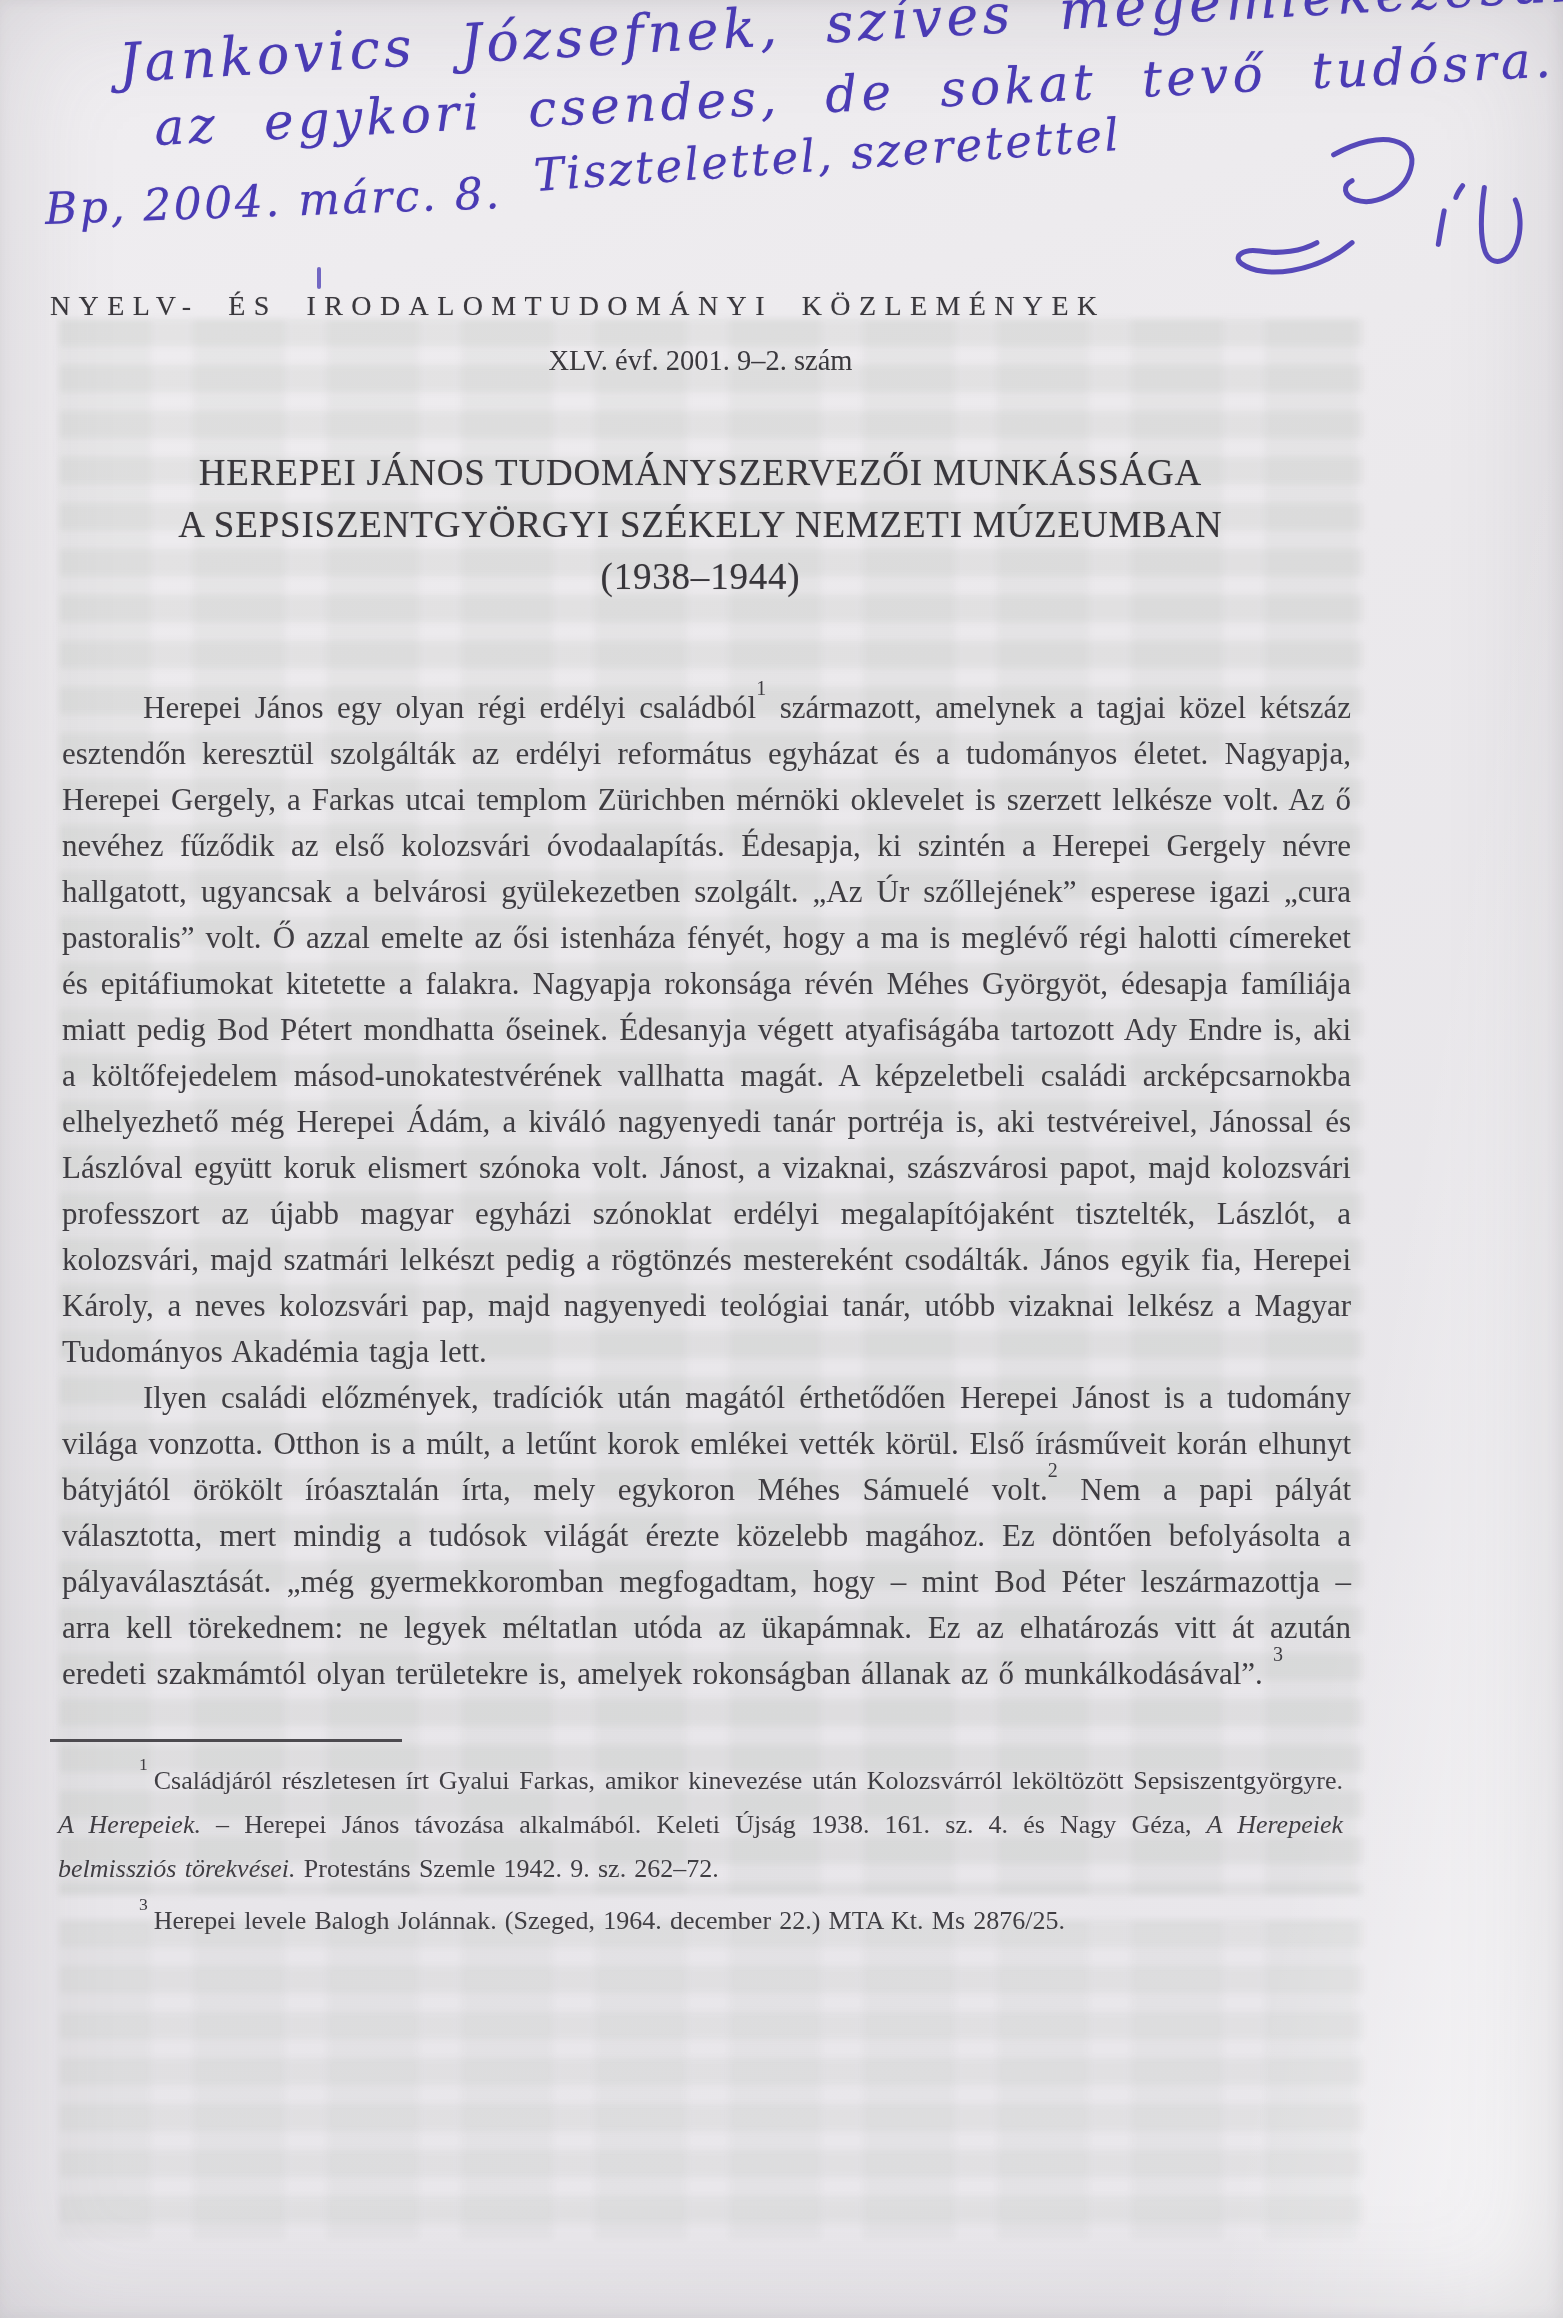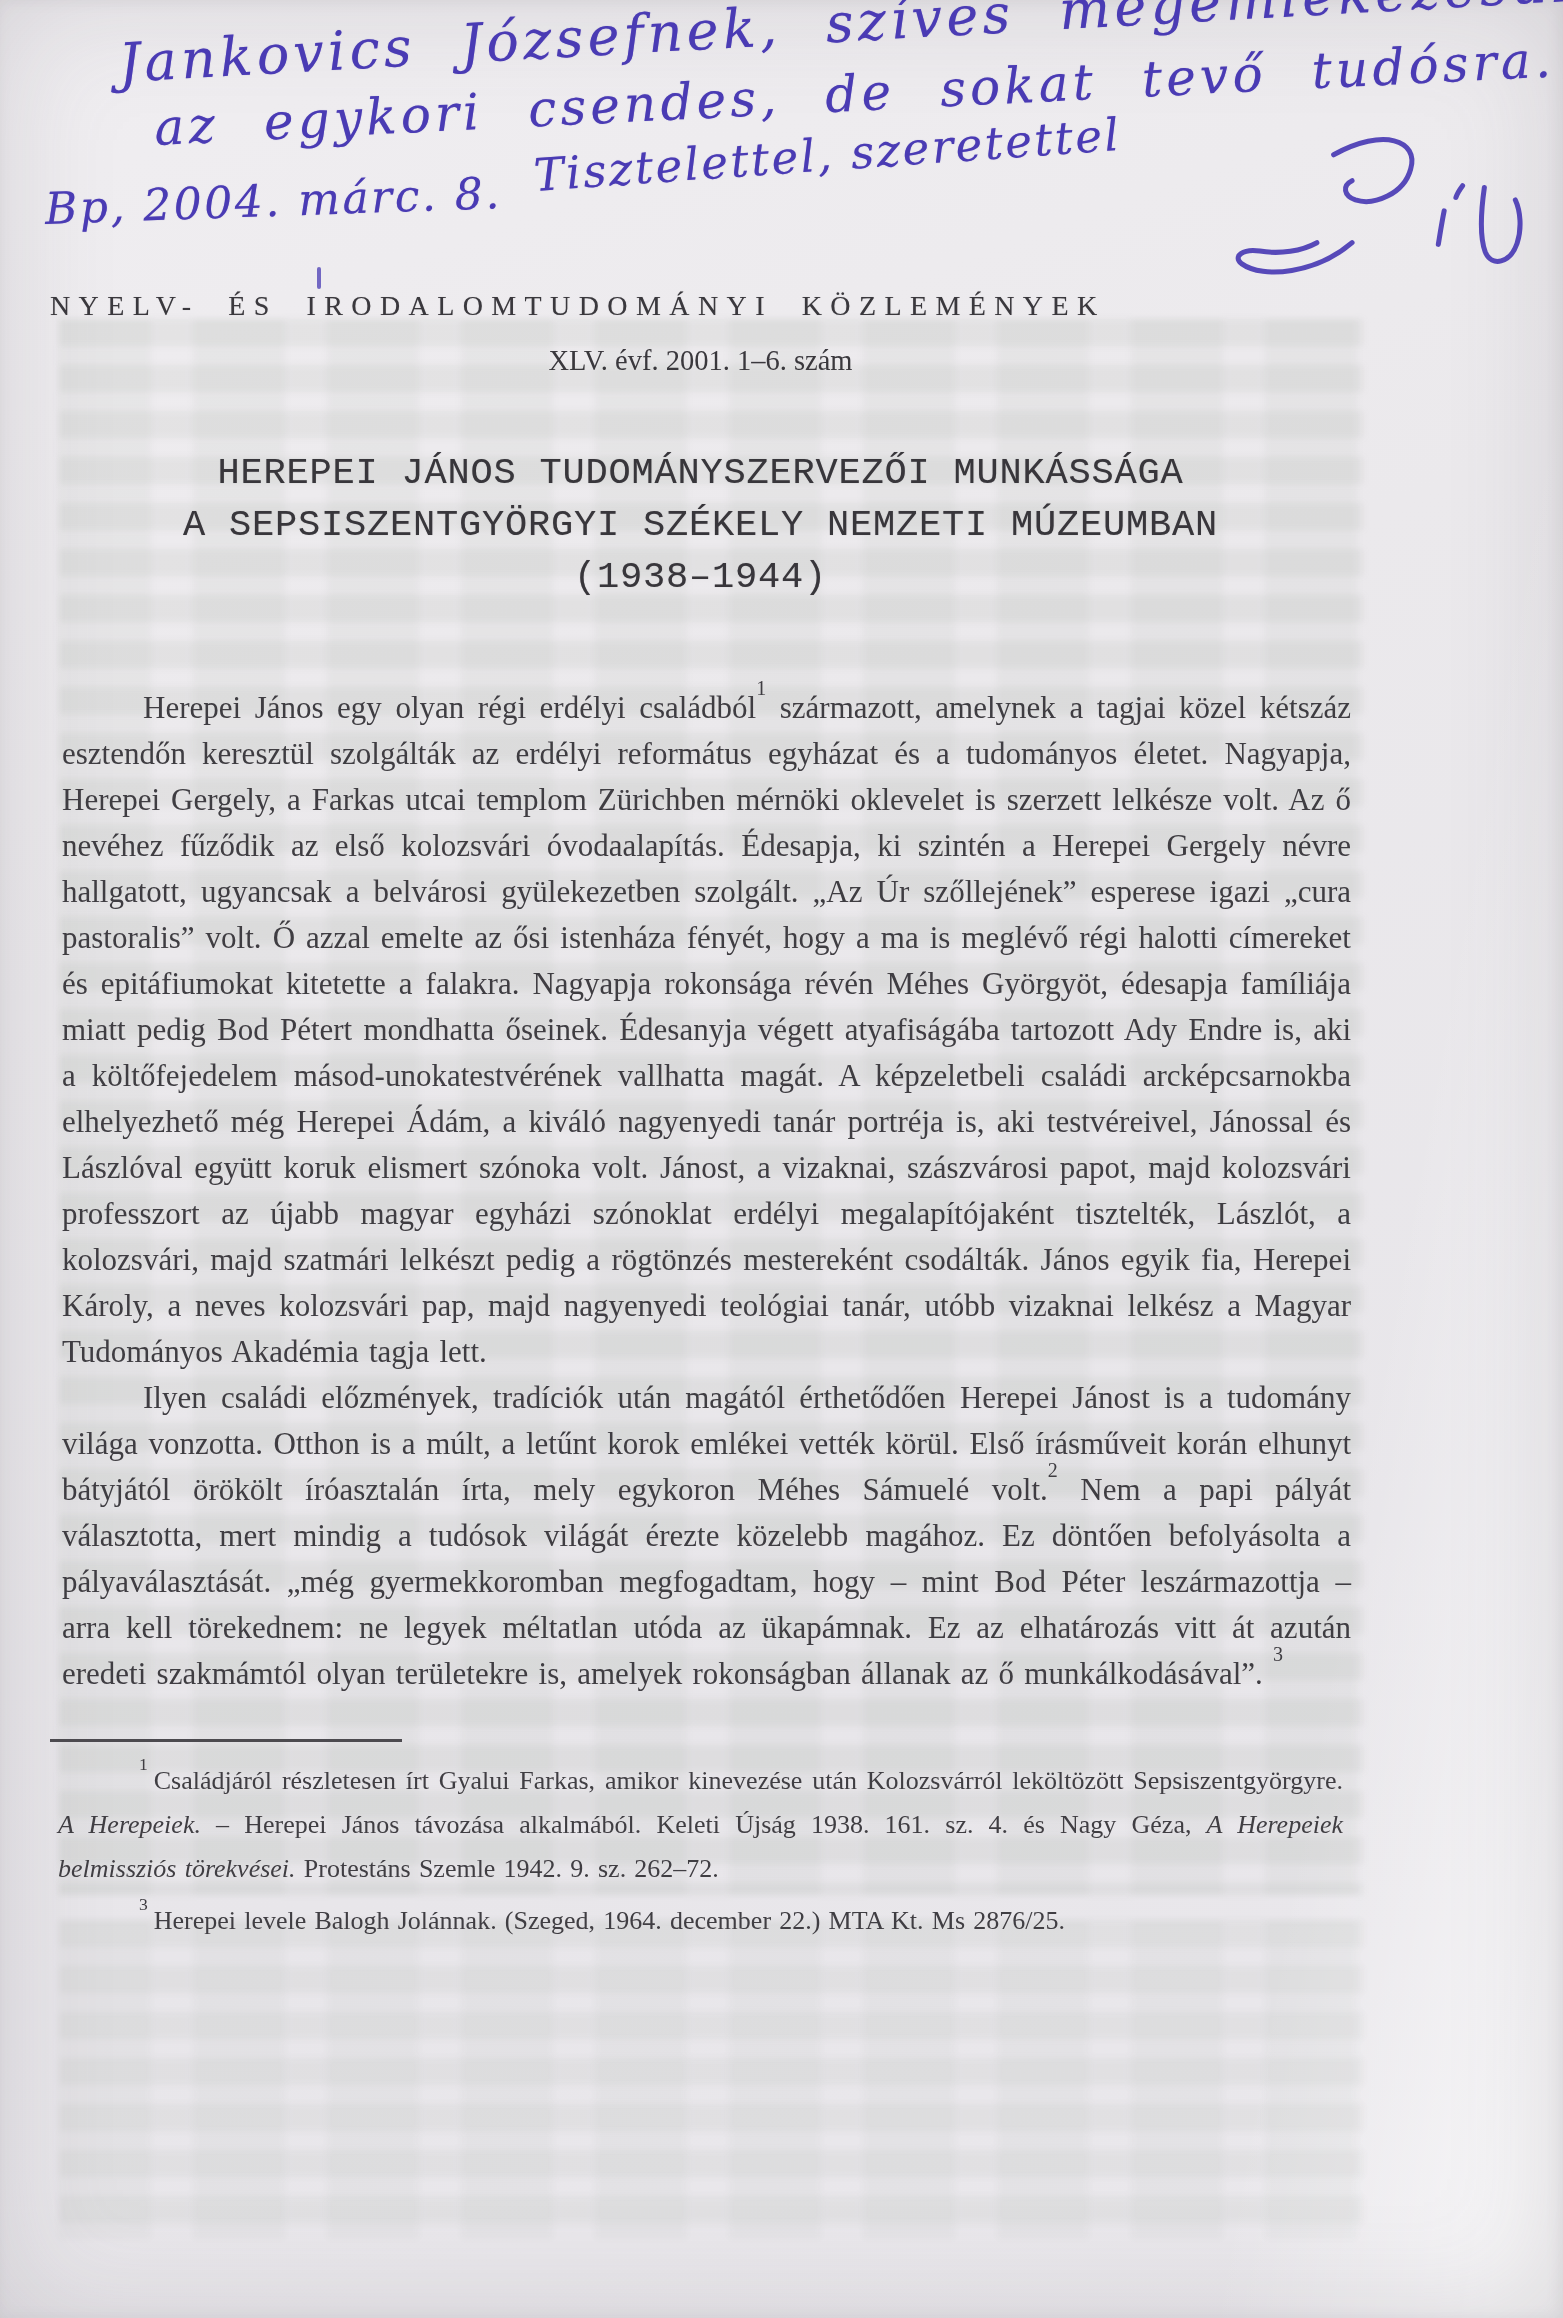--- a/index.html
+++ b/index.html
@@ -31,21 +31,20 @@
   .journal{
     text-align:left;font-size:28px;font-weight:normal;
     letter-spacing:8.4px;word-spacing:13.4px;margin:0;color:#3a383d;
     text-shadow:0 0 0.8px rgba(58,56,61,.35);
   }
   .issue{text-align:center;font-size:28.5px;margin-top:22.6px;color:#3a383d;}
   .title{
     margin-top:70px;text-align:center;
     font-size:37px;line-height:52px;letter-spacing:0.8px;color:#38363b;
     text-shadow:0 0 0.8px rgba(56,54,59,.35);
-    font-family:Liberation Mono, monospace;
   }
   .body-text{margin-top:82px;font-size:31px;line-height:46px;text-align:justify;word-spacing:2.5px;color:#3f3d42;margin-left:12px;}
   .body-text p{margin:0;text-indent:81px;}
   sup.ref{font-size:20px;line-height:0;position:relative;top:-11.7px;}
   .fnrule{margin-top:42px;width:352px;height:3.4px;background:#4c4a4f;}
   .footnotes{margin-top:17px;font-size:26px;line-height:44px;text-align:justify;word-spacing:1.7px;color:#403e43;}
   .footnotes p{margin:8px;text-indent:81px;}
   sup.fnm{font-size:17.6px;line-height:0;position:relative;top:-9.2px;margin-right:5.9px;}
   .it{font-style:italic;}
 
@@ -83,21 +82,21 @@
   <svg class="sig" width="335" height="176" viewBox="0 0 400 210">
     <path d="M150,45 C210,12 252,28 242,62 C234,92 198,106 176,99 C162,94 160,82 172,76"></path>
     <path d="M172,150 C130,186 66,194 40,175 C29,166 42,157 62,160 C86,164 112,160 130,150"></path>
     <path d="M282,112 C279,127 277,140 275,152"></path>
     <path d="M296,96 C298,90 301,86 304,82"></path>
     <path d="M330,84 C326,112 324,142 331,161 C339,180 361,174 369,151 C375,133 373,112 367,99"></path>
   </svg>
 
   <div class="content">
     <h1 class="journal">NYELV- ÉS IRODALOMTUDOMÁNYI KÖZLEMÉNYEK</h1>
-    <div class="issue">XLV. évf. 2001. 1–6. szám</div>
+    <div class="issue">XLV. évf. 2001. 9–2. szám</div>
 
     <div class="title">
       <div>HEREPEI JÁNOS TUDOMÁNYSZERVEZŐI MUNKÁSSÁGA</div>
       <div>A SEPSISZENTGYÖRGYI SZÉKELY NEMZETI MÚZEUMBAN</div>
       <div>(1938–1944)</div>
     </div>
 
     <div class="body-text">
       <p><span>Herepei János egy olyan régi erdélyi családból</span><sup class="ref">1</sup><span> származott, amelynek a tagjai közel kétszáz esztendőn keresztül szolgálták az erdélyi református egyházat és a tudományos életet. Nagyapja, Herepei Gergely, a Farkas utcai templom Zürichben mérnöki oklevelet is szerzett lelkésze volt. Az ő nevéhez fűződik az első kolozsvári óvodaalapítás. Édesapja, ki szintén a Herepei Gergely névre hallgatott, ugyancsak a belvárosi gyülekezetben szolgált. „Az Úr szőllejének” esperese igazi „cura pastoralis” volt. Ő azzal emelte az ősi istenháza fényét, hogy a ma is meglévő régi halotti címereket és epitáfiumokat kitetette a falakra. Nagyapja rokonsága révén Méhes Györgyöt, édesapja famíliája miatt pedig Bod Pétert mondhatta őseinek. Édesanyja végett atyafiságába tartozott Ady Endre is, aki a költőfejedelem másod-unokatestvérének vallhatta magát. A képzeletbeli családi arcképcsarnokba elhelyezhető még Herepei Ádám, a kiváló nagyenyedi tanár portréja is, aki testvéreivel, Jánossal és Lászlóval együtt koruk elismert szónoka volt. Jánost, a vizaknai, szászvárosi papot, majd kolozsvári professzort az újabb magyar egyházi szónoklat erdélyi megalapítójaként tisztelték, Lászlót, a kolozsvári, majd szatmári lelkészt pedig a rögtönzés mestereként csodálták. János egyik fia, Herepei Károly, a neves kolozsvári pap, majd nagyenyedi teológiai tanár, utóbb vizaknai lelkész a Magyar Tudományos Akadémia tagja lett.</span></p>
       <p><span>Ilyen családi előzmények, tradíciók után magától érthetődően Herepei Jánost is a tudomány világa vonzotta. Otthon is a múlt, a letűnt korok emlékei vették körül. Első írásműveit korán elhunyt bátyjától örökölt íróasztalán írta, mely egykoron Méhes Sámuelé volt.</span><sup class="ref">2</sup><span> Nem a papi pályát választotta, mert mindig a tudósok világát érezte közelebb magához. Ez döntően befolyásolta a pályaválasztását. „még gyermekkoromban megfogadtam, hogy – mint Bod Péter leszármazottja – arra kell törekednem: ne legyek méltatlan utóda az ükapámnak. Ez az elhatározás vitt át azután eredeti szakmámtól olyan területekre is, amelyek rokonságban állanak az ő munkálkodásával”. </span><sup class="ref">3</sup></p>

